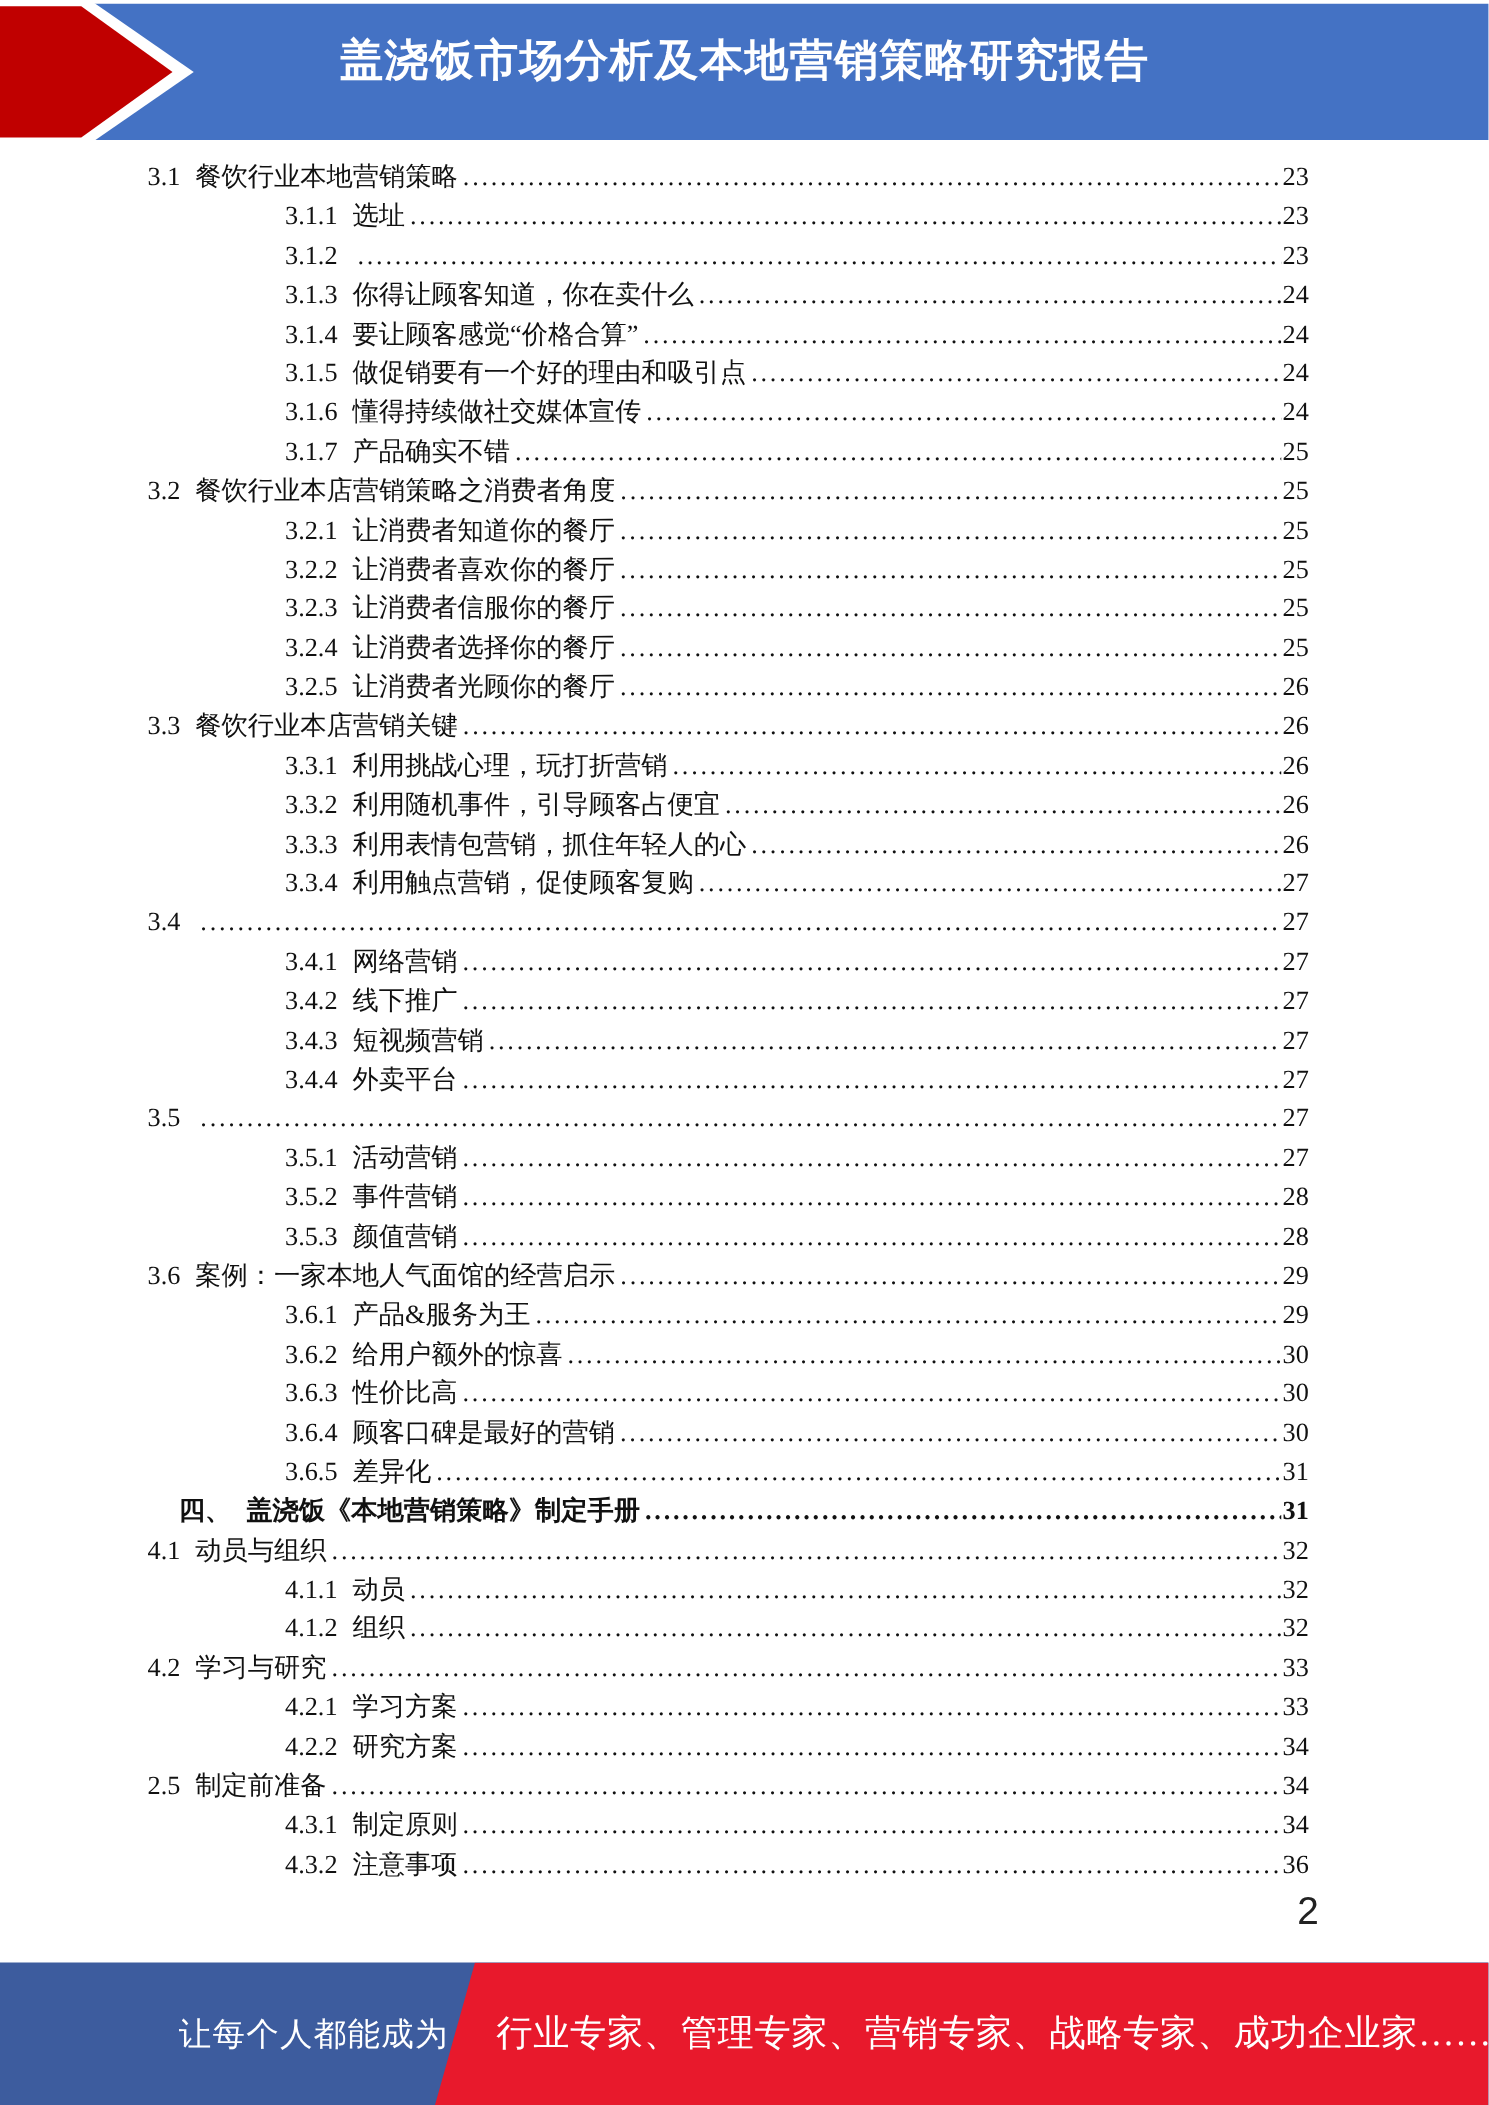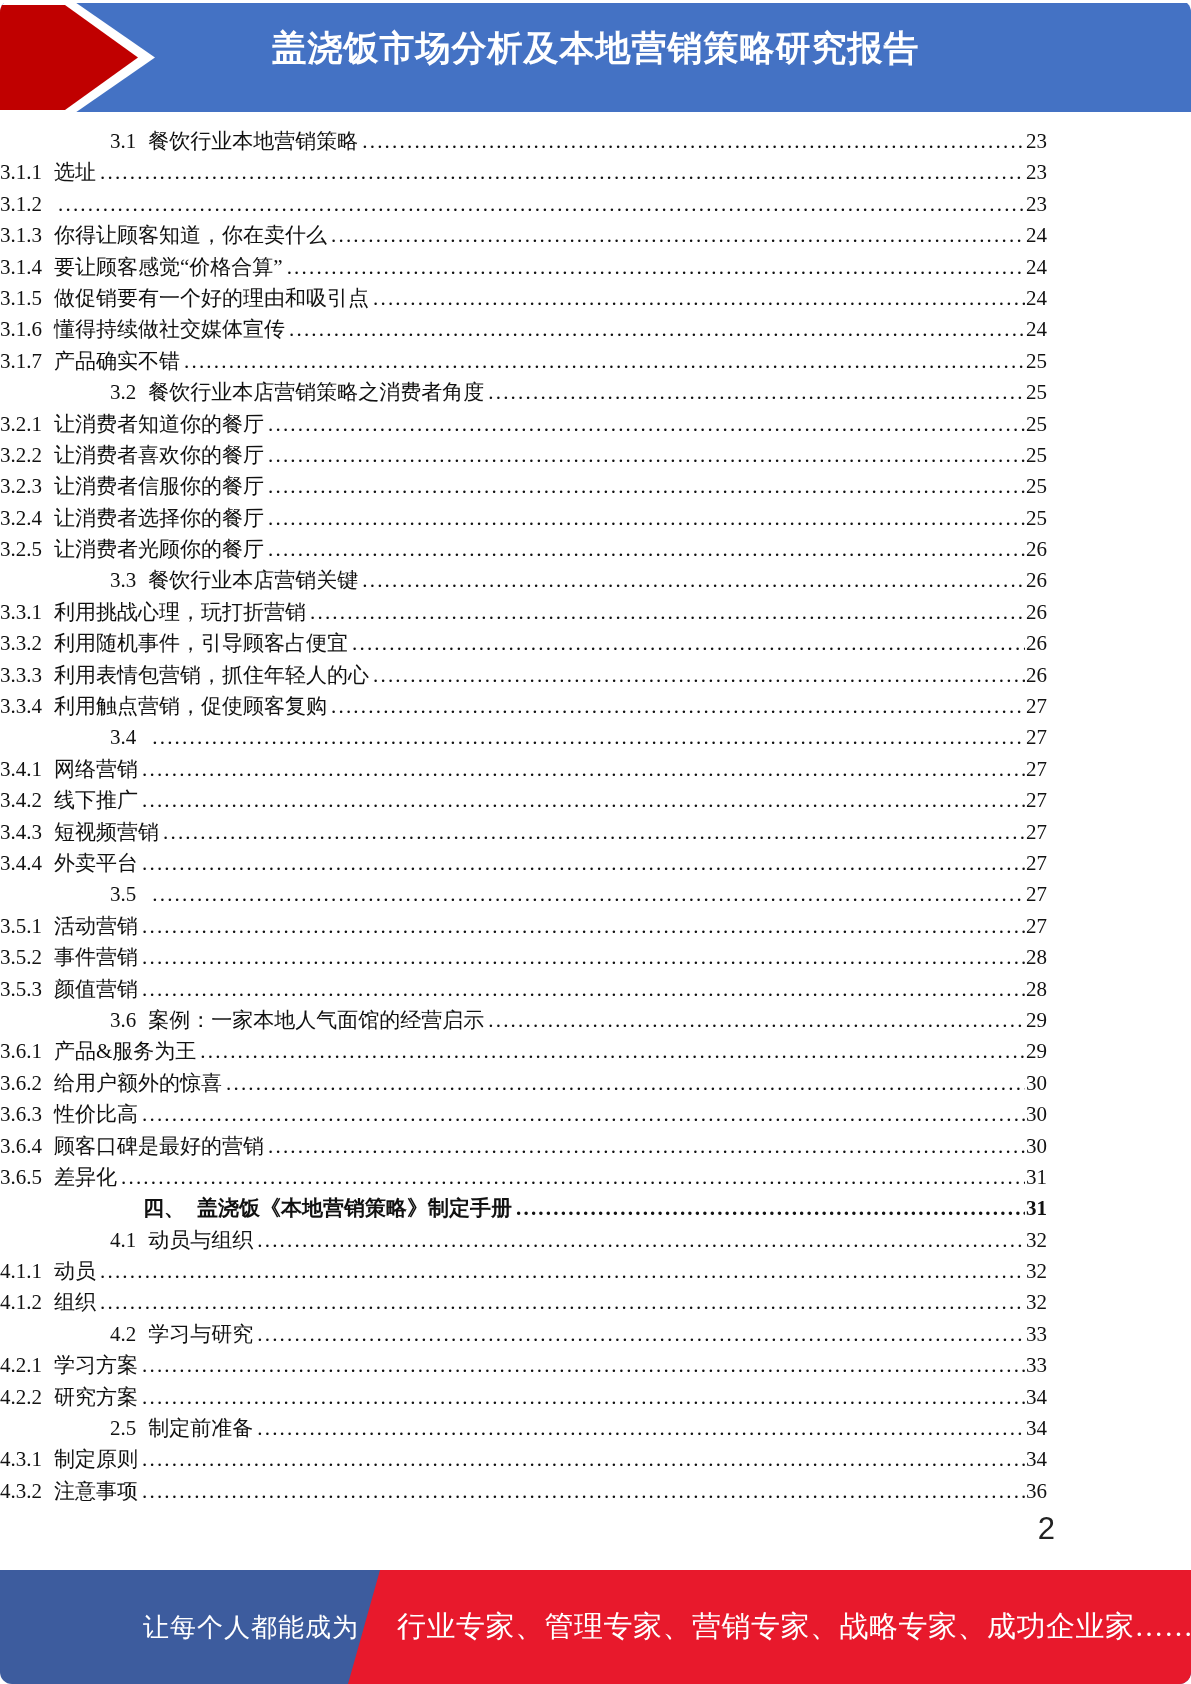--- a/index.html
+++ b/index.html
@@ -4,21 +4,20 @@
 <style>
   html, body { margin: 0; padding: 0; }
   .page {
     position: relative;
     width: 1191px;
     height: 1684px;
     background: #ffffff;
     overflow: hidden;
     font-family: "Liberation Serif", "DejaVu Serif", serif;
     color: #111111;
-    border-radius: 12px;
   }
 
   
   .header {
     position: absolute;
     top: 3px; left: 0; right: 0;
     height: 109px;
     background: var(--header-blue, #4472C4);
   }
   .header-arrow {
@@ -52,22 +51,22 @@
     display: flex;
     align-items: baseline;
     height: 31.4px;
     line-height: 31.4px;
     font-size: 21px;
     padding-right: 144px;
     box-sizing: border-box;
     white-space: nowrap;
   }
   .toc-row.lvl1 { padding-left: 143px; font-weight: 700; }
-  .toc-row.lvl2 { padding-left: 110px; }
-  .toc-row.lvl3 { }
+  .toc-row.lvl2 { padding-left: 83px; margin-left: 35px; }
+  .toc-row.lvl3 { padding-left: 228px; }
   .toc-row .num   { margin-right: 12px; }
   .toc-row .dots  {
     flex: 1;
     overflow: hidden;
     white-space: nowrap;
     margin: 0 1px 0 4px;
     letter-spacing: 2.2px;
   }
   .toc-row .pagenum { flex: none; }
 

